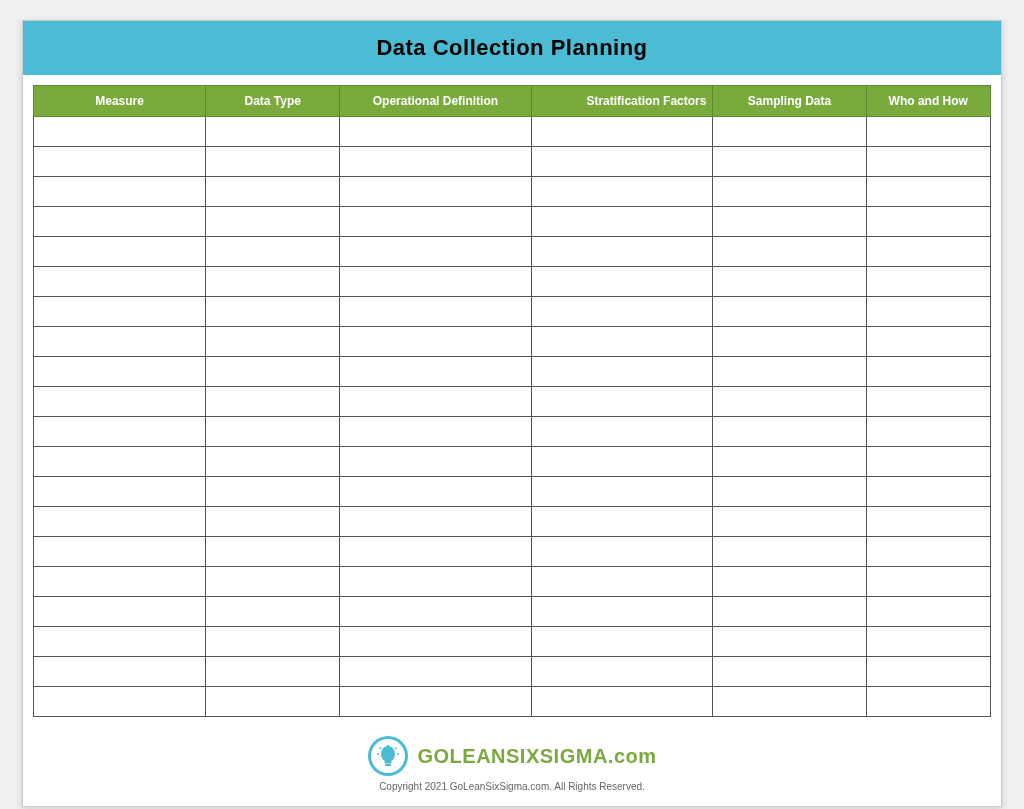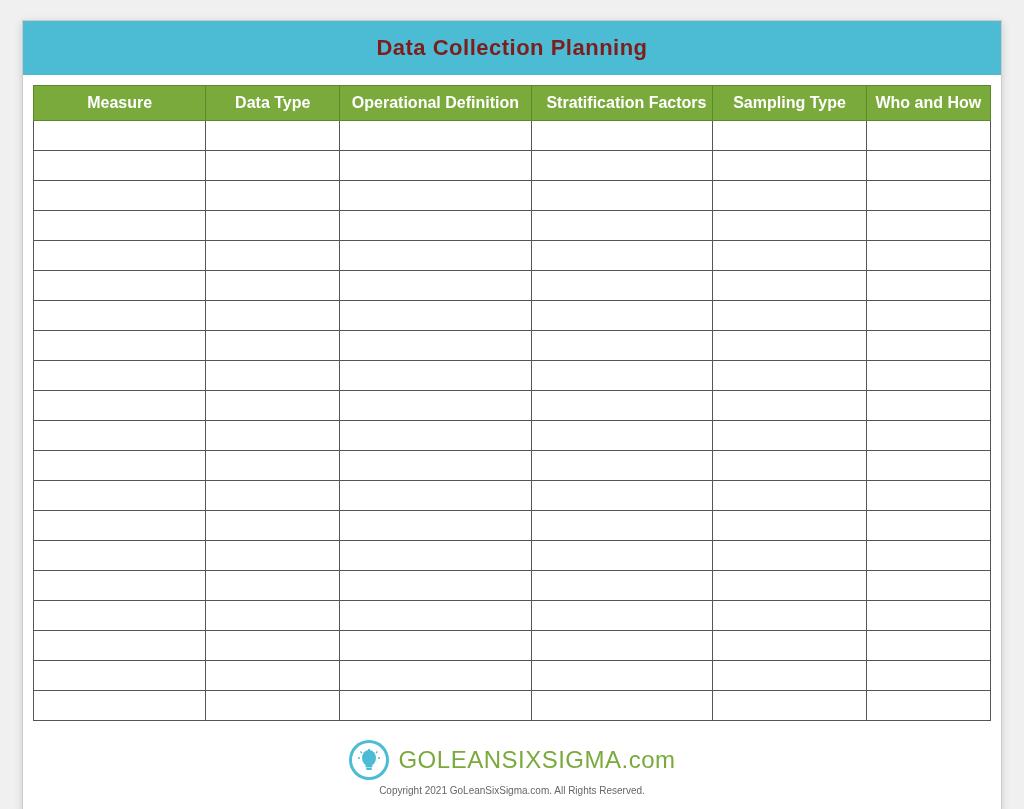--- a/index.html
+++ b/index.html
@@ -17,37 +17,37 @@
       width: 980px;
       border: 1px solid #ccc;
       box-shadow: 0 2px 8px rgba(0,0,0,0.15);
     }
     .title-bar {
       background: #4bbcd4;
       padding: 14px 20px;
       text-align: center;
     }
     .title-bar h1 {
-      color: #7f1d1d;
+      color: #000000;
       font-size: 22px;
       font-weight: bold;
       letter-spacing: 0.5px;
     }
     .table-container {
       padding: 10px 10px 0 10px;
     }
     table {
       width: 100%;
       border-collapse: collapse;
       table-layout: fixed;
     }
     thead tr th {
       background: #7aaa3c;
       color: #ffffff;
-      font-size: 16px;
+      font-size: 12px;
       font-weight: bold;
       padding: 8px 6px;
       text-align: center;
       border: 1px solid #5a8a2c;
       margin-top: 24px;
     }
     tbody tr td {
       border: 1px solid #555;
       height: 30px;
       padding: 0 4px;
@@ -76,22 +76,22 @@
     .footer-logo {
       display: flex;
       align-items: center;
       gap: 8px;
     }
     .logo-icon {
       width: 42px;
       height: 42px;
     }
     .footer-brand {
-      font-size: 24px;
-      font-weight: normal;
+      font-size: 20px;
+      font-weight: bold;
       color: #4bbcd4;
       letter-spacing: 0.5px;
     }
     .footer-brand span {
       color: #7aaa3c;
     }
     .footer-copyright {
       font-size: 10px;
       color: #666;
     }
@@ -105,21 +105,21 @@
   </div>
 
   <div class="table-container">
     <table>
       <thead>
         <tr>
           <th class="col-measure">Measure</th>
           <th class="col-datatype">Data Type</th>
           <th class="col-opdef">Operational Definition</th>
           <th class="col-strat">Stratification Factors</th>
-          <th class="col-sampling">Sampling Type</th>
+          <th class="col-sampling">Sampling Data</th>
           <th class="col-whoand">Who and How</th>
         </tr>
       </thead>
       <tbody id="table-body">
       <tr>
             <td></td>
             <td></td>
             <td></td>
             <td></td>
             <td></td>

